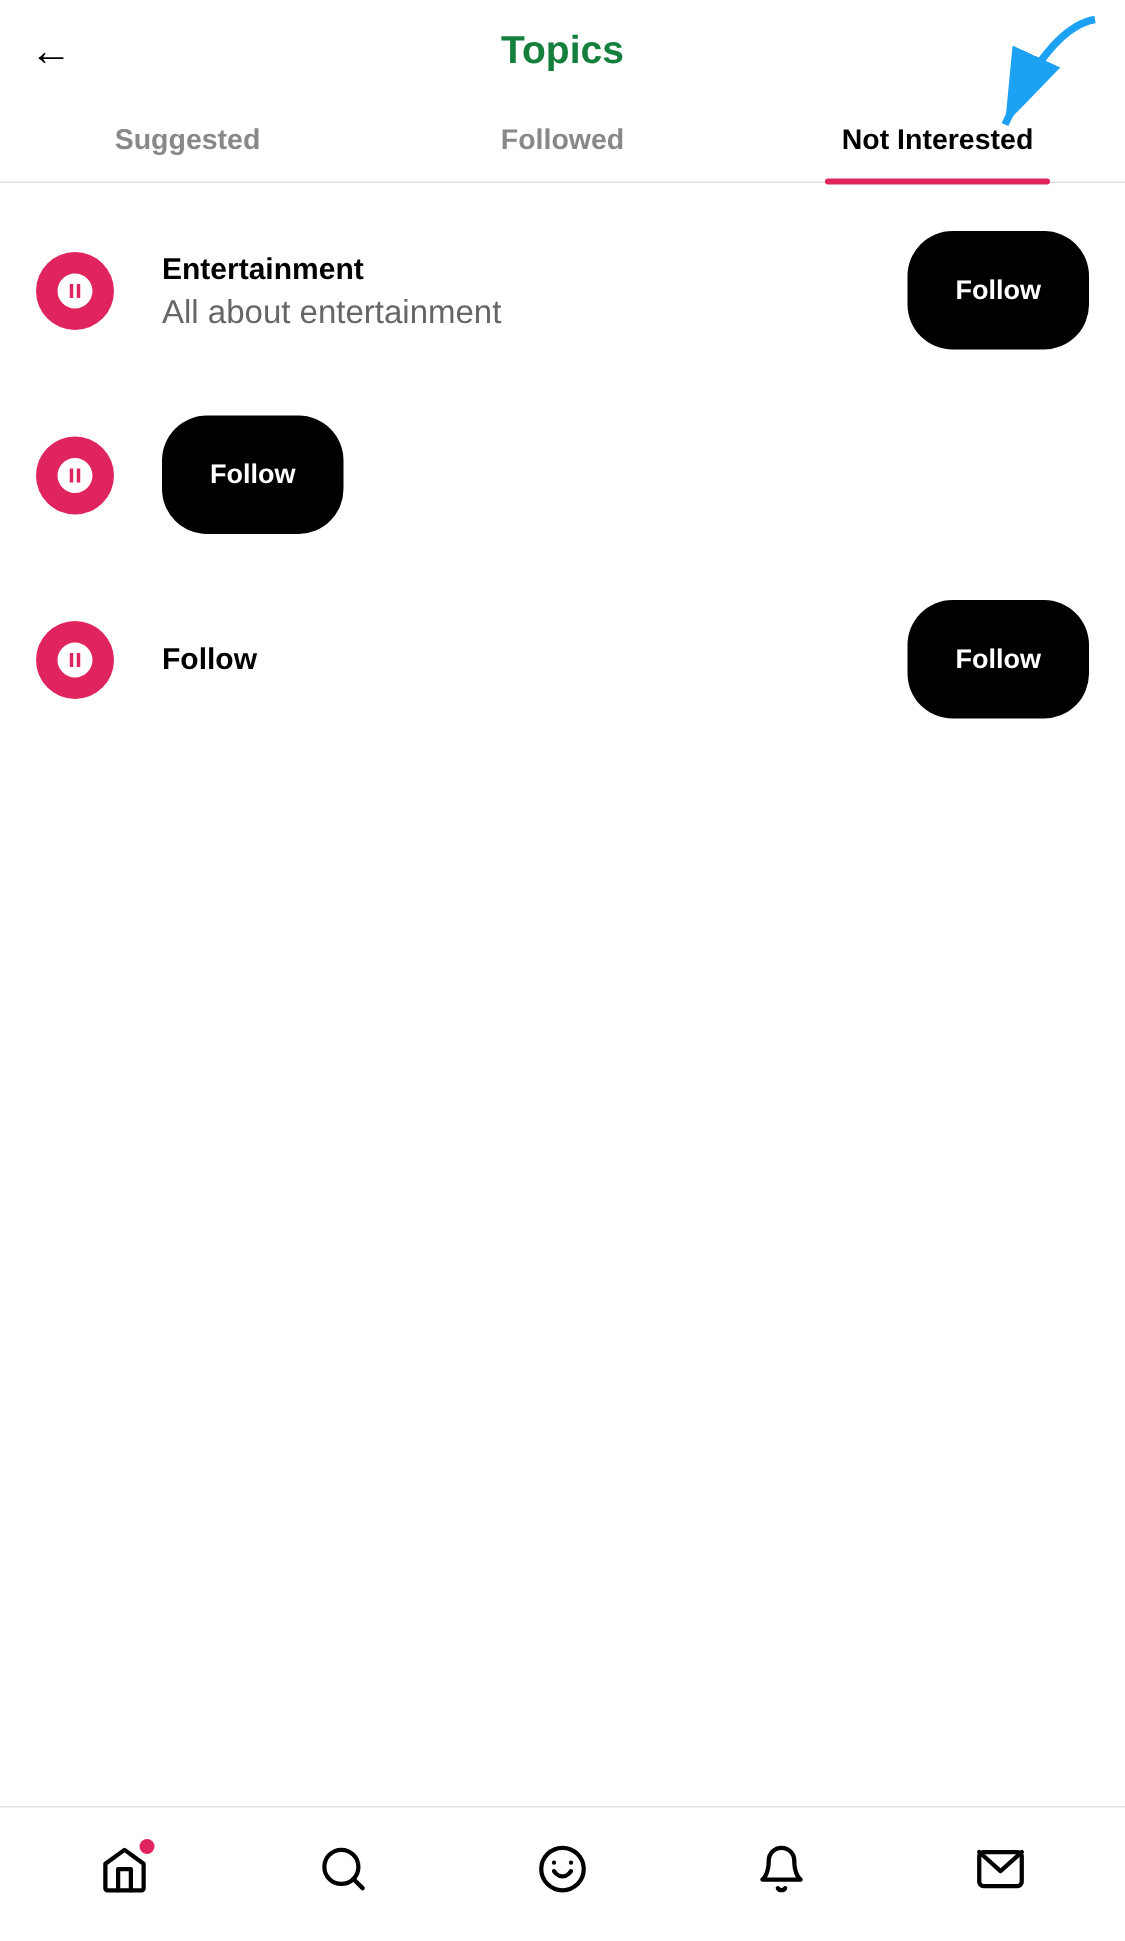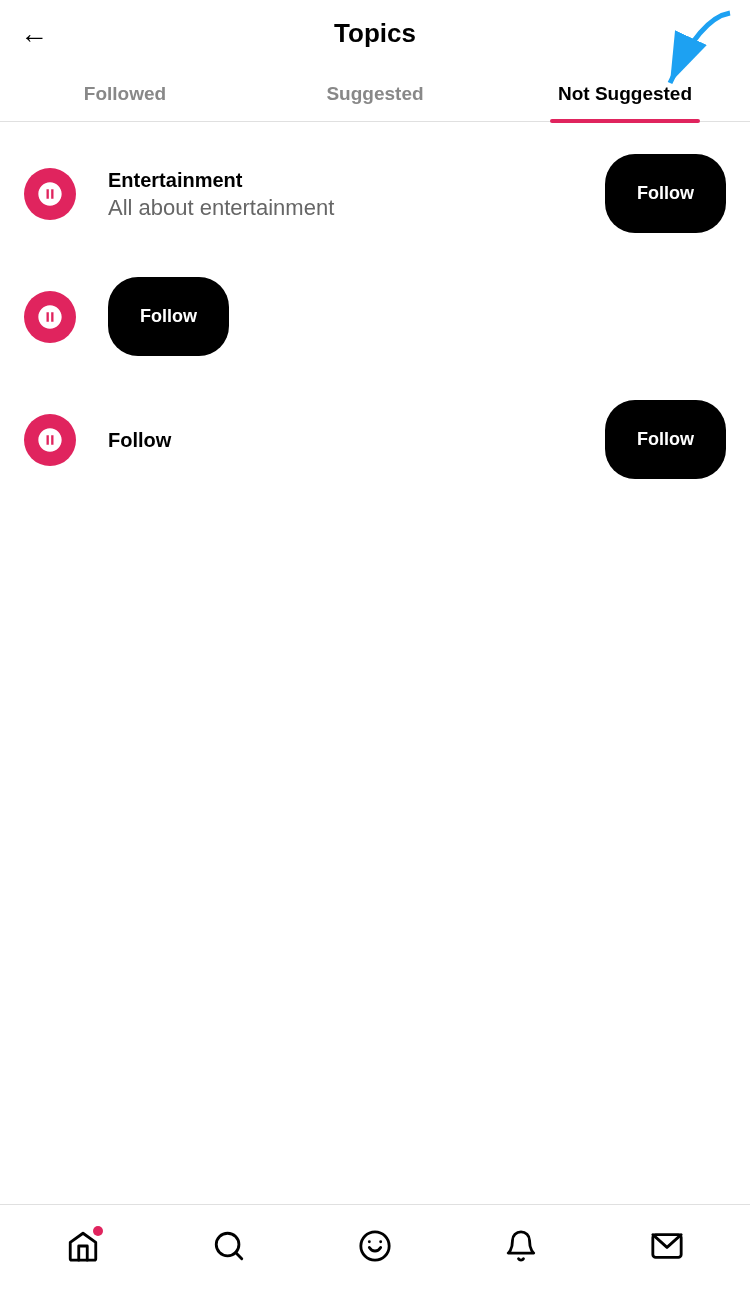--- a/index.html
+++ b/index.html
@@ -26,21 +26,21 @@
       left: 20px;
       font-size: 28px;
       cursor: pointer;
       color: #000;
       background: none;
       border: none;
     }
     .header-title {
       font-size: 26px;
       font-weight: 800;
-      color: #000000;
+      color: #15803d;
     }
 
     
     .arrow-container {
       position: absolute;
       top: 8px;
       right: 10px;
       width: 100px;
       height: 90px;
       pointer-events: none;
@@ -182,23 +182,23 @@
         <marker id="arrowhead" markerWidth="10" markerHeight="7" refX="10" refY="3.5" orient="auto">
           <polygon points="0 0, 10 3.5, 0 7" fill="#1da1f2"></polygon>
         </marker>
       </defs>
       <path d="M 90 5 Q 60 10 30 75" stroke="#1da1f2" stroke-width="5" fill="none" marker-end="url(#arrowhead)"></path>
     </svg>
   </div>
 </div>
 
 <div class="tabs">
+  <div class="tab">Suggested</div>
   <div class="tab">Followed</div>
-  <div class="tab">Suggested</div>
-  <div class="tab active">Not Suggested</div>
+  <div class="tab active">Not Interested</div>
 </div>
 
 <div class="topic-list">
 
   <div class="topic-item">
     <div class="topic-icon">
       <svg viewBox="0 0 24 24" xmlns="http://www.w3.org/2000/svg">
         <path d="M12 2C6.48 2 2 6.48 2 12s4.48 10 10 10 10-4.48 10-10S17.52 2 12 2zm-1 14H9V8h2v8zm4 0h-2V8h2v8z"></path>
       </svg>
     </div>

